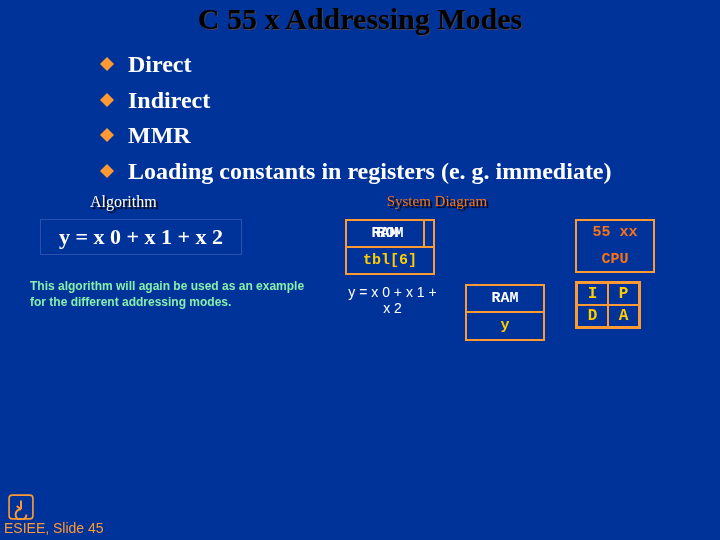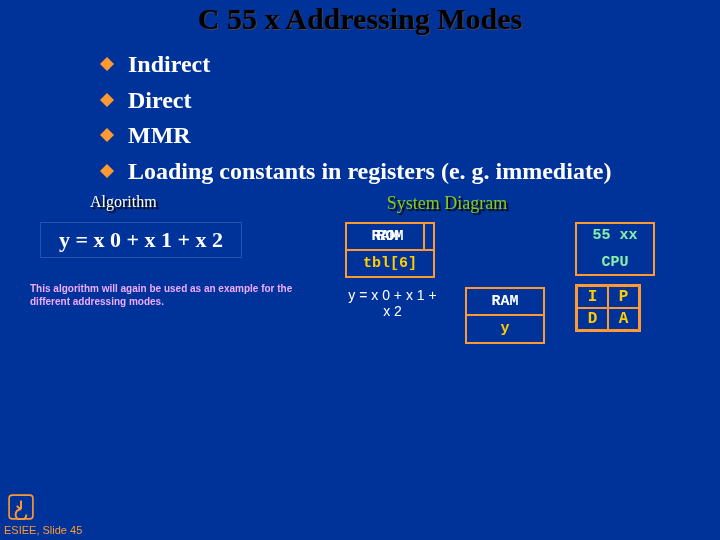--- a/index.html
+++ b/index.html
@@ -45,45 +45,45 @@
     margin-top: 4px;
   }
   .subheaders .algo-label {
     margin-left: 90px;
     color: #fff;
     font-size: 16px;
     text-shadow: 2px 2px 1px #000;
   }
   .subheaders .sysdiag-label {
     margin-left: 230px;
-    color: #84cc16;
-    font-size: 18px;
+    color: #f97316;
+    font-size: 15px;
     text-shadow: 2px 2px 1px #000;
   }
   .bottom {
     position: relative;
     margin-top: 8px;
   }
   .formula-box {
     position: absolute;
     left: 40px; top: 0;
     background: #003399;
     border: 1px solid #2a50b0;
     color: #fff;
     font-size: 22px;
     font-weight: bold;
     padding: 4px 18px;
   }
   .algo-desc {
     position: absolute;
     left: 30px; top: 60px;
     width: 290px;
-    color: #f0abfc;
+    color: #86efac;
     font-family: Arial, sans-serif;
-    font-size: 10px;
+    font-size: 12px;
     font-weight: bold;
     line-height: 1.3;
   }
   
   .diagram {
     position: absolute;
     left: 345px;
     top: 0;
   }
   .dbox {
@@ -111,21 +111,21 @@
     position: absolute;
     color: #fff;
     font-family: Arial, sans-serif;
     font-size: 14px;
     text-align: center;
   }
   .cpu-box {
     position: absolute;
     border: 2px solid #ff9933;
     background: transparent;
-    color: #86efac;
+    color: #f97316;
     text-align: center;
     font-family: "Courier New", monospace;
     font-weight: bold;
     display: flex;
     flex-direction: column;
     align-items: center;
     justify-content: center;
     font-size: 15px;
     gap: 10px;
   }
@@ -172,40 +172,40 @@
     bottom: 20px;
     width: 26px;
     height: 26px;
   }
   .slide-footer {
     position: absolute;
     left: 4px;
     bottom: 4px;
     color: #ff9933;
     font-family: Arial, sans-serif;
-    font-size: 11px;
+    font-size: 14px;
   }
 </style>
 </head>
 <body>
 
 <div class="title">C 55 x Addressing Modes</div>
 
 <div class="bullets">
   <div class="bullet-row">
     <svg class="bullet-icon" viewBox="0 0 10 10">
         <polygon points="5,0 10,5 5,10 0,5" fill="#ff9933"></polygon>
       </svg>
+    <div class="bullet-text">Direct</div>
+  </div>
+  <div class="bullet-row">
+    <svg class="bullet-icon" viewBox="0 0 10 10">
+        <polygon points="5,0 10,5 5,10 0,5" fill="#ff9933"></polygon>
+      </svg>
     <div class="bullet-text">Indirect</div>
-  </div>
-  <div class="bullet-row">
-    <svg class="bullet-icon" viewBox="0 0 10 10">
-        <polygon points="5,0 10,5 5,10 0,5" fill="#ff9933"></polygon>
-      </svg>
-    <div class="bullet-text">Direct</div>
   </div>
   <div class="bullet-row">
     <svg class="bullet-icon" viewBox="0 0 10 10">
         <polygon points="5,0 10,5 5,10 0,5" fill="#ff9933"></polygon>
       </svg>
     <div class="bullet-text">MMR</div>
   </div>
   <div class="bullet-row">
     <svg class="bullet-icon" viewBox="0 0 10 10">
         <polygon points="5,0 10,5 5,10 0,5" fill="#ff9933"></polygon>

